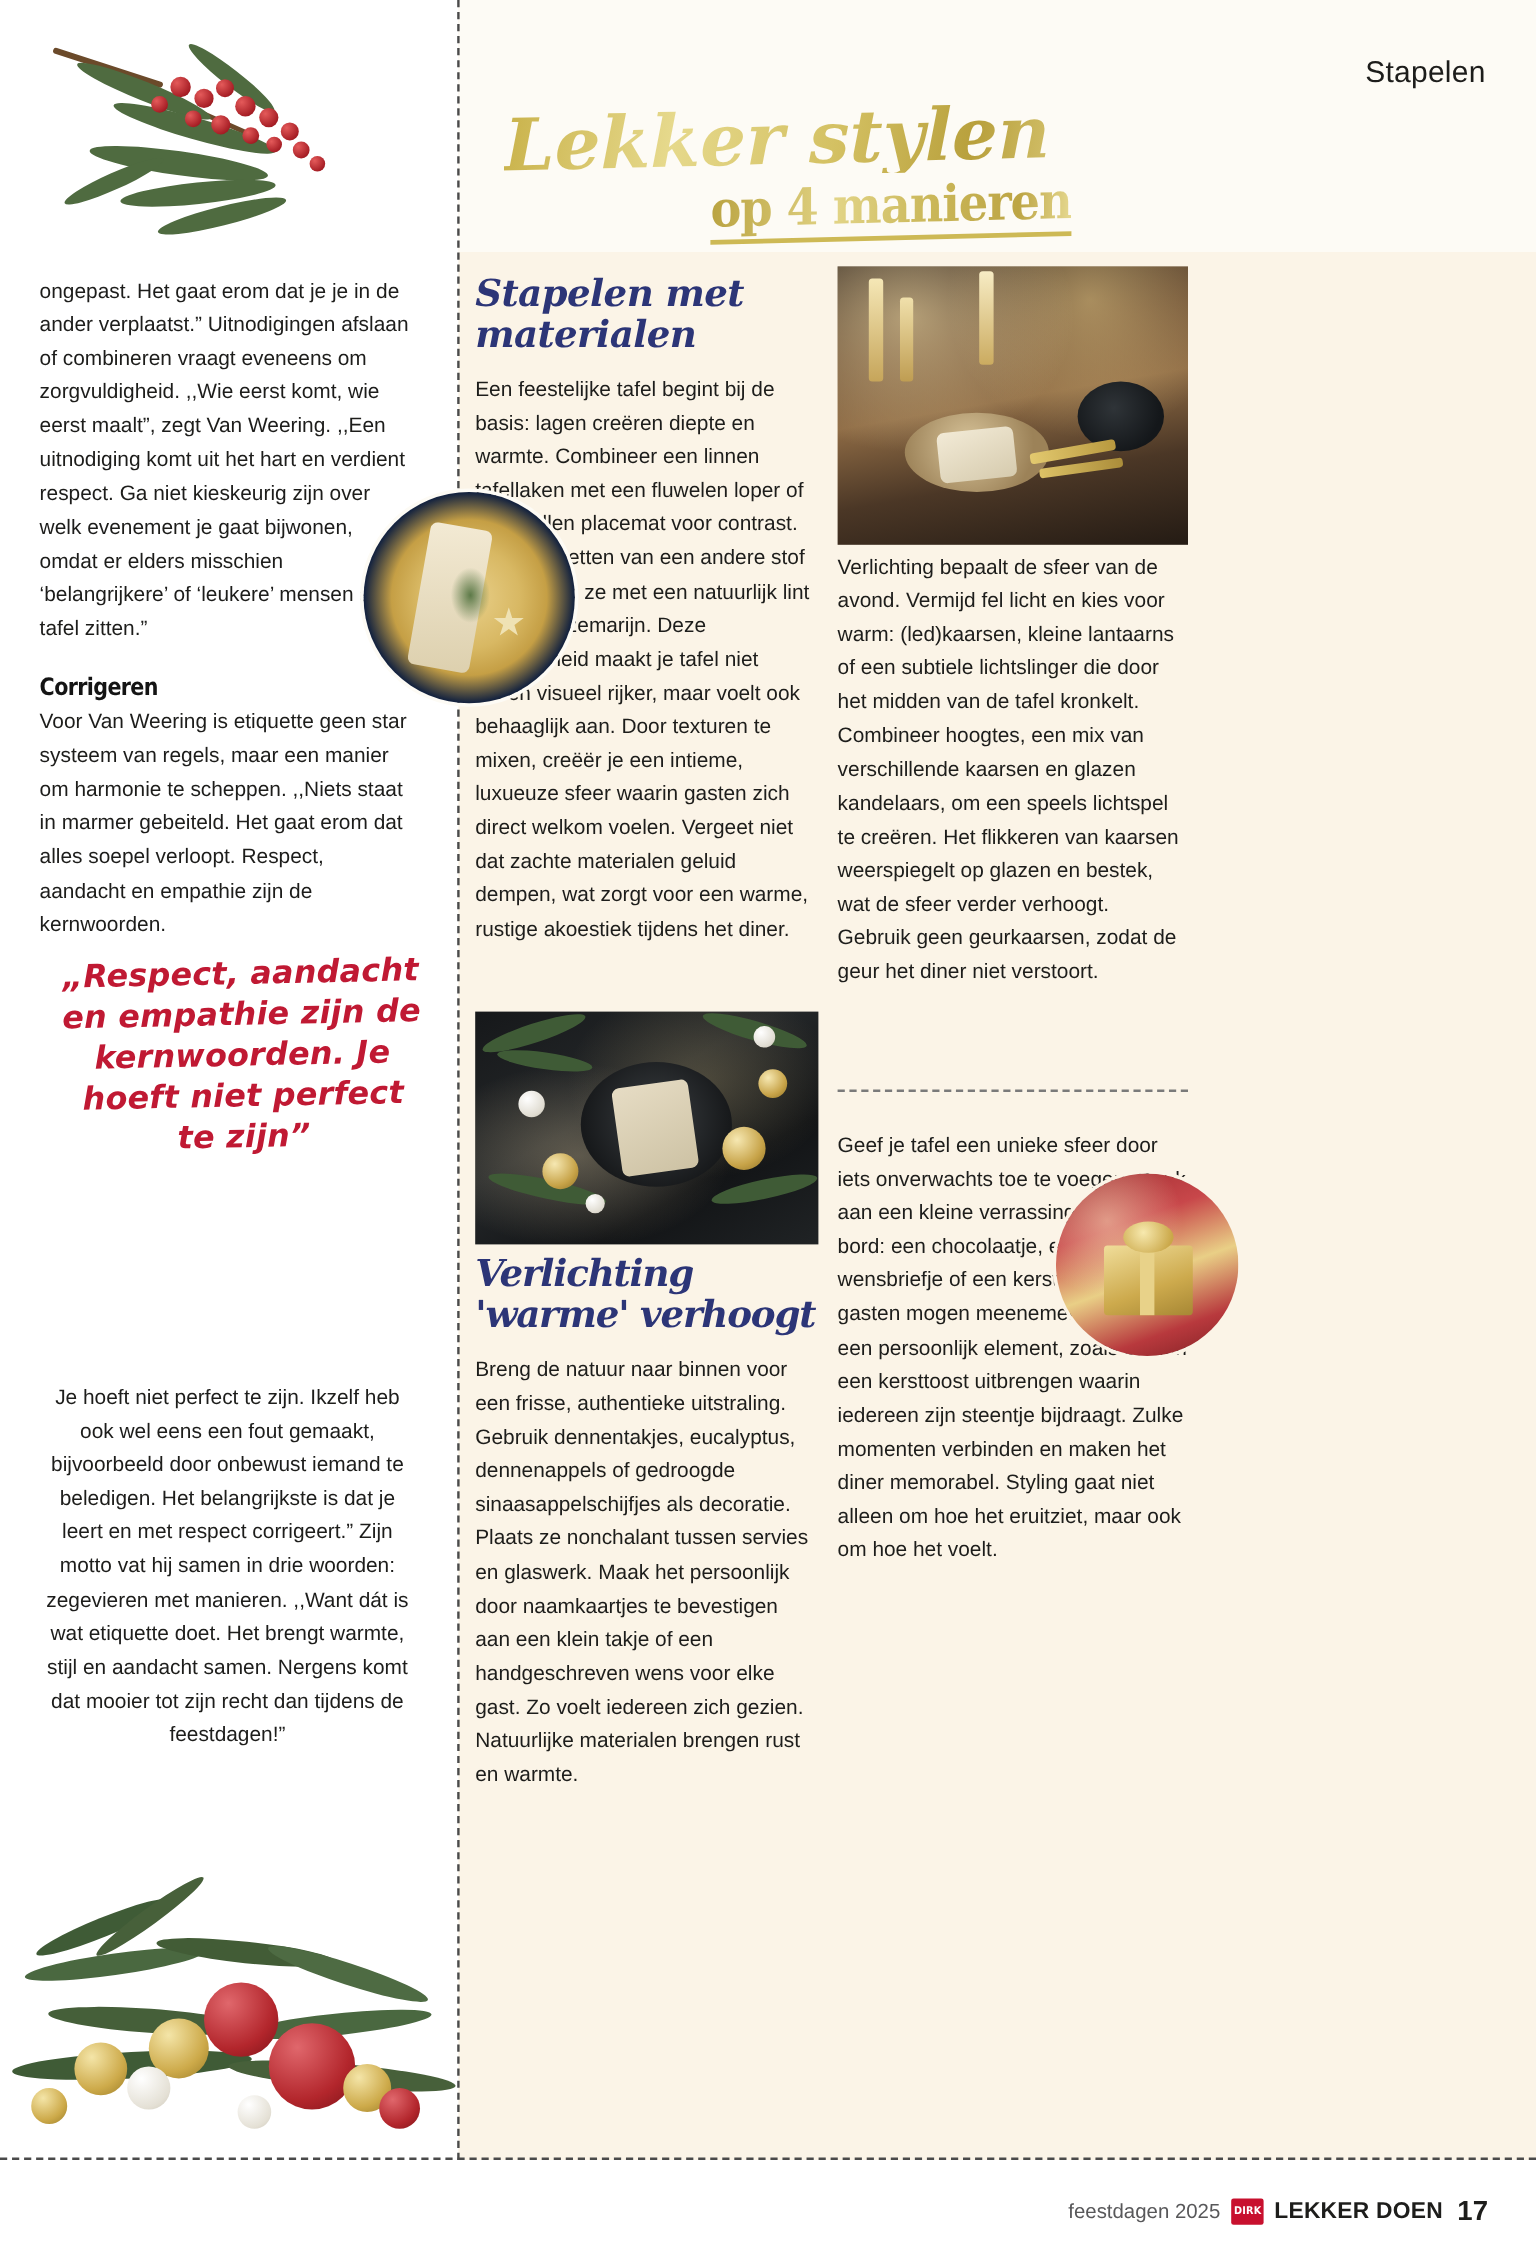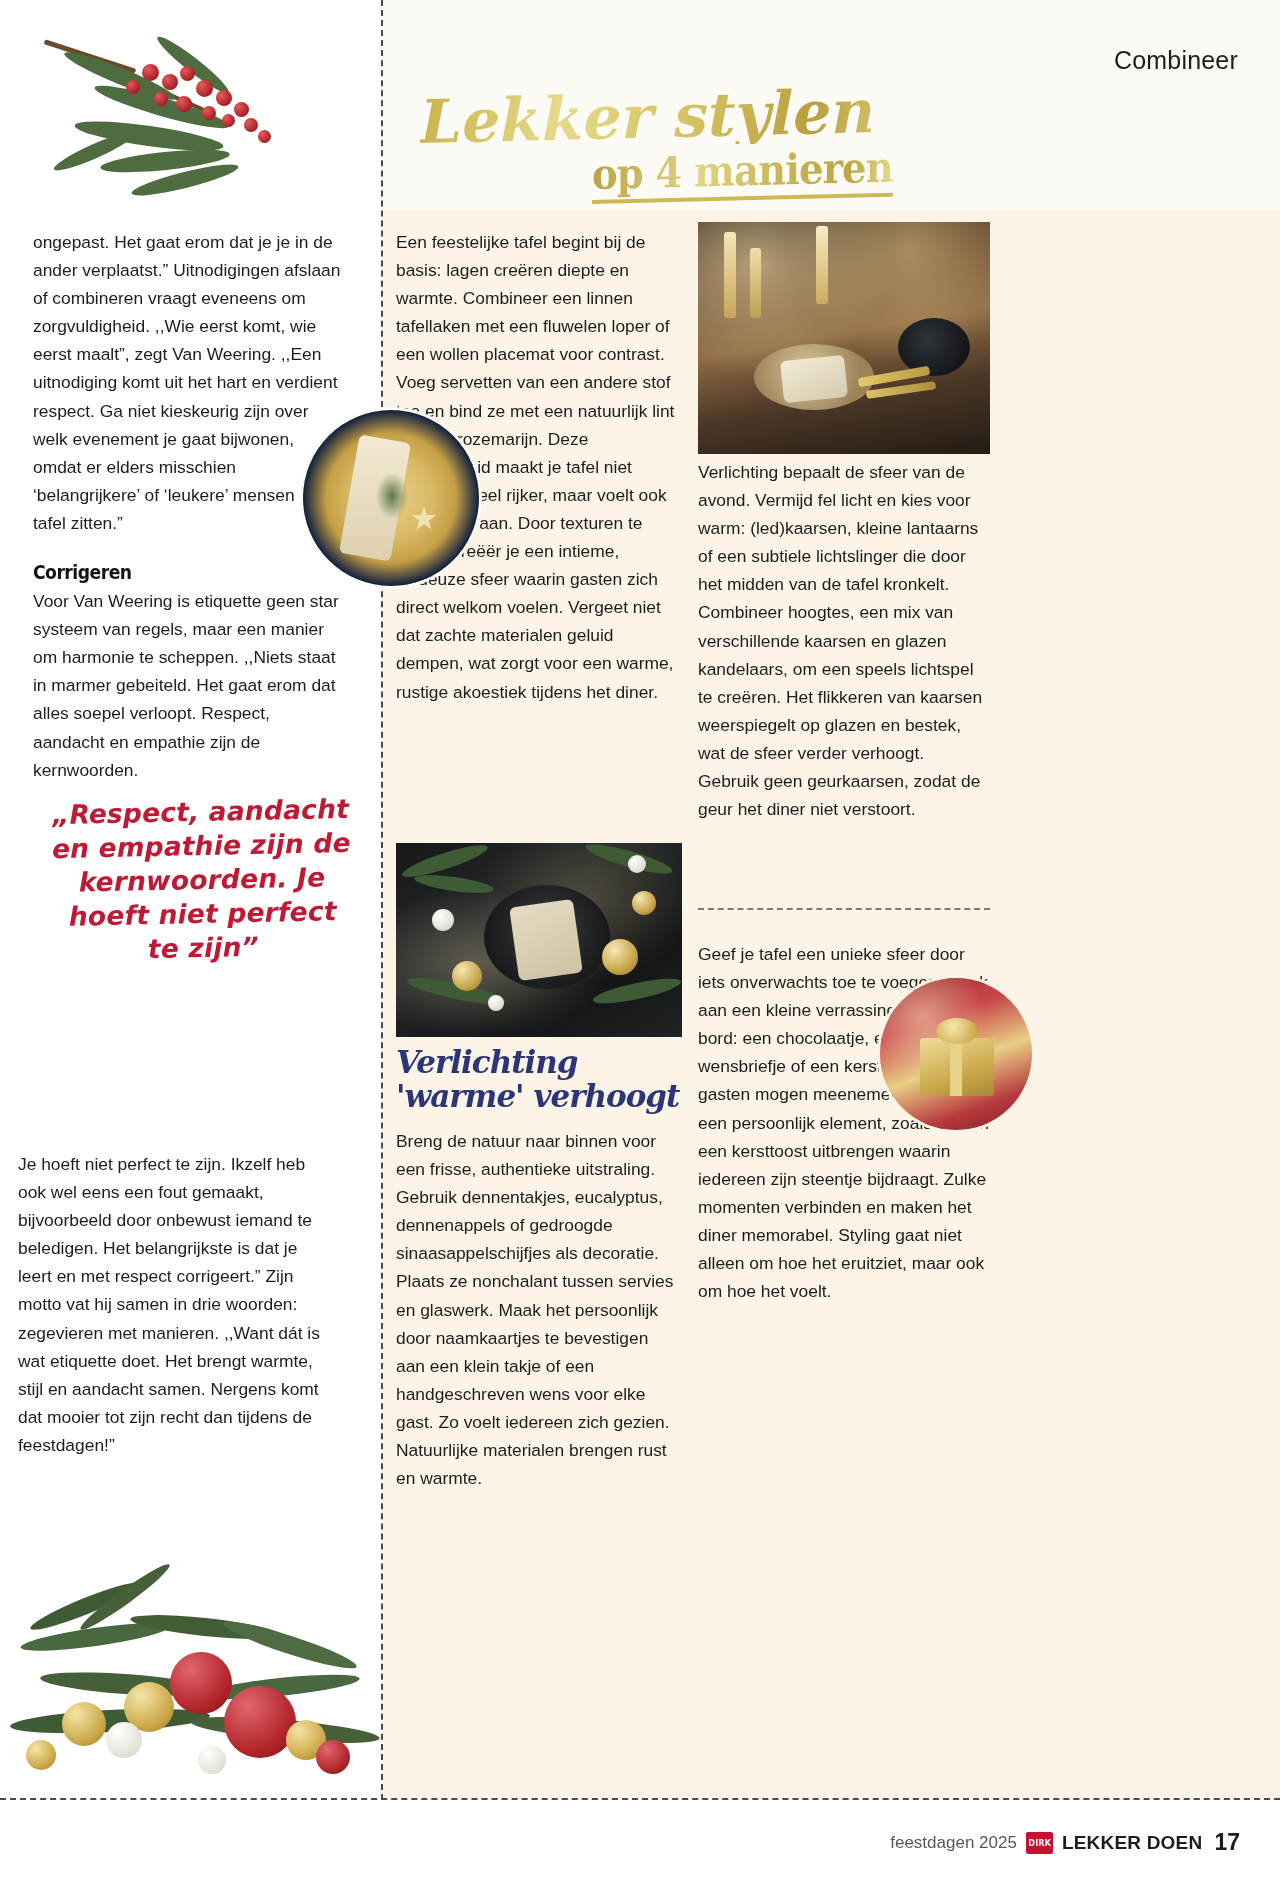--- a/index.html
+++ b/index.html
@@ -244,36 +244,36 @@
     <div class="berry" style="left:204px;top:62px;width:15px;height:15px;"></div>
     <div class="berry" style="left:146px;top:56px;width:16px;height:16px;"></div>
     <div class="berry" style="left:124px;top:52px;width:14px;height:14px;"></div>
     <div class="berry" style="left:172px;top:66px;width:14px;height:14px;"></div>
     <div class="berry" style="left:192px;top:74px;width:13px;height:13px;"></div>
     <div class="berry" style="left:214px;top:78px;width:14px;height:14px;"></div>
     <div class="berry" style="left:228px;top:90px;width:13px;height:13px;"></div>
     <div class="berry" style="left:96px;top:40px;width:14px;height:14px;"></div>
   </div>
 
-  <div class="etiquette">Combineer</div>
+  <div class="etiquette">Stapelen</div>
 
   <div class="masthead">
     <div class="mast-line1">Lekker stylen</div>
     <div class="mast-line2">op 4 manieren</div>
   </div>
 
   <div class="col col1">
     <p>ongepast. Het gaat erom dat je je in de ander verplaatst.” Uitnodigingen afslaan of combineren vraagt eveneens om zorgvuldigheid. ,,Wie eerst komt, wie eerst maalt”, zegt Van Weering. ,,Een uitnodiging komt uit het hart en verdient respect. Ga niet kieskeurig zijn over welk evenement je gaat bijwonen, omdat er elders misschien ‘belangrijkere’ of ‘leukere’ mensen aan tafel zitten.”</p>
     <div class="kicker">Corrigeren</div>
     <p>Voor Van Weering is etiquette geen star systeem van regels, maar een manier om harmonie te scheppen. ,,Niets staat in marmer gebeiteld. Het gaat erom dat alles soepel verloopt. Respect, aandacht en empathie zijn de kernwoorden.</p>
   </div>
 
   <div class="pullquote">„Respect, aandacht en empathie zijn de kernwoorden. Je hoeft niet perfect te zijn”</div>
 
-  <div class="col" style="left:18px;top:1150px;width:313px;">
+  <div class="col" style="left:33px;top:1150px;width:313px;text-align:center;">
     <p>Je hoeft niet perfect te zijn. Ikzelf heb ook wel eens een fout gemaakt, bijvoorbeeld door onbewust iemand te beledigen. Het belangrijkste is dat je leert en met respect corrigeert.” Zijn motto vat hij samen in drie woorden: zegevieren met manieren. ,,Want dát is wat etiquette doet. Het brengt warmte, stijl en aandacht samen. Nergens komt dat mooier tot zijn recht dan tijdens de feestdagen!”</p>
   </div>
 
   <div class="ornaments">
     <div class="sprig" style="left:16px;top:28px;width:120px;height:16px;transform:rotate(-22deg);background:#3f5b36;"></div>
     <div class="sprig" style="left:10px;top:58px;width:150px;height:18px;transform:rotate(-8deg);background:#4a6840;"></div>
     <div class="sprig" style="left:60px;top:20px;width:110px;height:14px;transform:rotate(-36deg);background:#47603a;"></div>
     <div class="sprig" style="left:120px;top:48px;width:150px;height:18px;transform:rotate(6deg);background:#425c36;"></div>
     <div class="sprig" style="left:210px;top:66px;width:140px;height:18px;transform:rotate(18deg);background:#4e6b43;"></div>
     <div class="sprig" style="left:30px;top:104px;width:170px;height:20px;transform:rotate(4deg);background:#455f39;"></div>
@@ -285,20 +285,21 @@
     <div class="ball red" style="left:214px;top:116px;width:72px;height:72px;"></div>
     <div class="ball gold" style="left:52px;top:132px;width:44px;height:44px;"></div>
     <div class="ball white" style="left:96px;top:152px;width:36px;height:36px;"></div>
     <div class="ball gold" style="left:276px;top:150px;width:40px;height:40px;"></div>
     <div class="ball red" style="left:306px;top:170px;width:34px;height:34px;"></div>
     <div class="ball gold" style="left:16px;top:170px;width:30px;height:30px;"></div>
     <div class="ball white" style="left:188px;top:176px;width:28px;height:28px;"></div>
   </div>
 
   <div class="col col2">
+    <div class="sec-head">Stapelen met materialen</div>
     <div class="wrap-host">
       <p>Een feestelijke tafel begint bij de basis: lagen creëren diepte en warmte. Combineer een linnen tafellaken met een fluwelen loper of een wollen placemat voor contrast. Voeg servetten van een andere stof toe en bind ze met een natuurlijk lint of takje rozemarijn. Deze gelaagdheid maakt je tafel niet alleen visueel rijker, maar voelt ook behaaglijk aan. Door texturen te mixen, creëër je een intieme, luxueuze sfeer waarin gasten zich direct welkom voelen. Vergeet niet dat zachte materialen geluid dempen, wat zorgt voor een warme, rustige akoestiek tijdens het diner.</p>
     </div>
   </div>
 
   <div class="plate-circle">
     <div class="napkin"></div>
     <div class="sprigg"></div>
     <div class="star"></div>
   </div>

